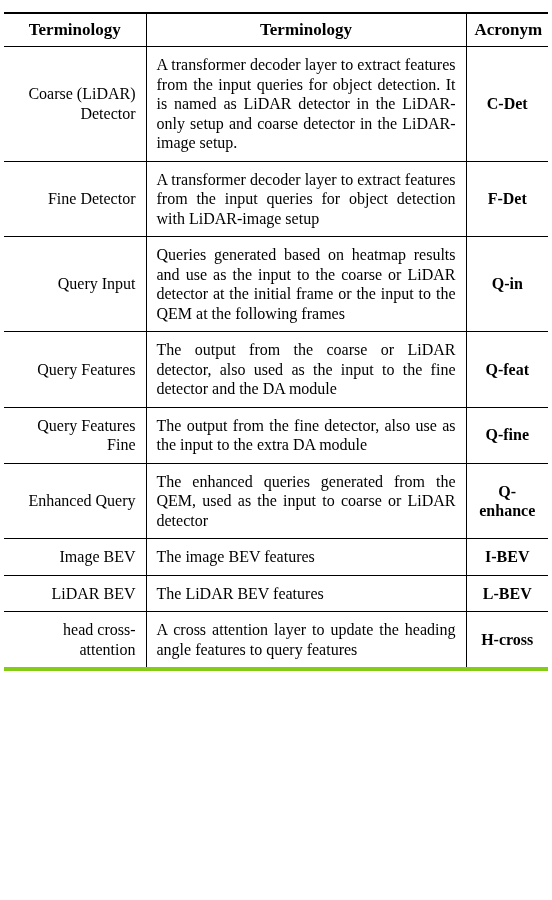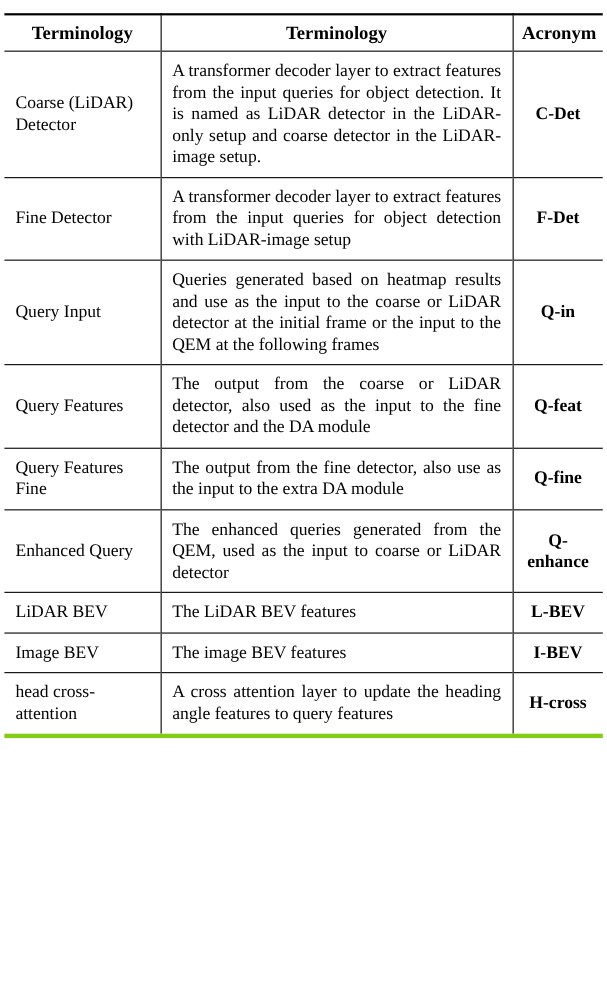--- a/index.html
+++ b/index.html
@@ -30,21 +30,21 @@
     vertical-align: middle;
   }
   td {
     font-size: 16px;
     line-height: 1.22;
     padding: 8px 10px 8px 10px;
     vertical-align: middle;
     margin-top: 28px;
   }
   td.term {
-    text-align: left;
+    text-align: right;
   }
   td.expl {
     text-align: justify;
     text-justify: inter-word;
     hyphens: auto;
   }
   td.acr {
     text-align: center;
     white-space: normal;
     font-weight: bold;
@@ -96,28 +96,28 @@
       <td class="term">Query Features Fine</td>
       <td class="expl vsep-left">The output from the fine detector, also use as the input to the extra DA module</td>
       <td class="acr vsep-left">Q-fine</td>
     </tr>
     <tr class="rule-mid">
       <td class="term">Enhanced Query</td>
       <td class="expl vsep-left">The enhanced queries generated from the QEM, used as the input to coarse or LiDAR detector</td>
       <td class="acr vsep-left">Q-enhance</td>
     </tr>
     <tr class="rule-mid">
+      <td class="term">Image BEV</td>
+      <td class="expl vsep-left">The image BEV features</td>
+      <td class="acr vsep-left">I-BEV</td>
+    </tr>
+    <tr class="rule-mid">
       <td class="term">LiDAR BEV</td>
       <td class="expl vsep-left">The LiDAR BEV features</td>
       <td class="acr vsep-left">L-BEV</td>
-    </tr>
-    <tr class="rule-mid">
-      <td class="term">Image BEV</td>
-      <td class="expl vsep-left">The image BEV features</td>
-      <td class="acr vsep-left">I-BEV</td>
     </tr>
     <tr class="rule-bottom">
       <td class="term">head cross-attention</td>
       <td class="expl vsep-left">A cross attention layer to update the heading angle features to query fea­tures</td>
       <td class="acr vsep-left">H-cross</td>
     </tr>
   </tbody>
 </table>
 </div>
 

